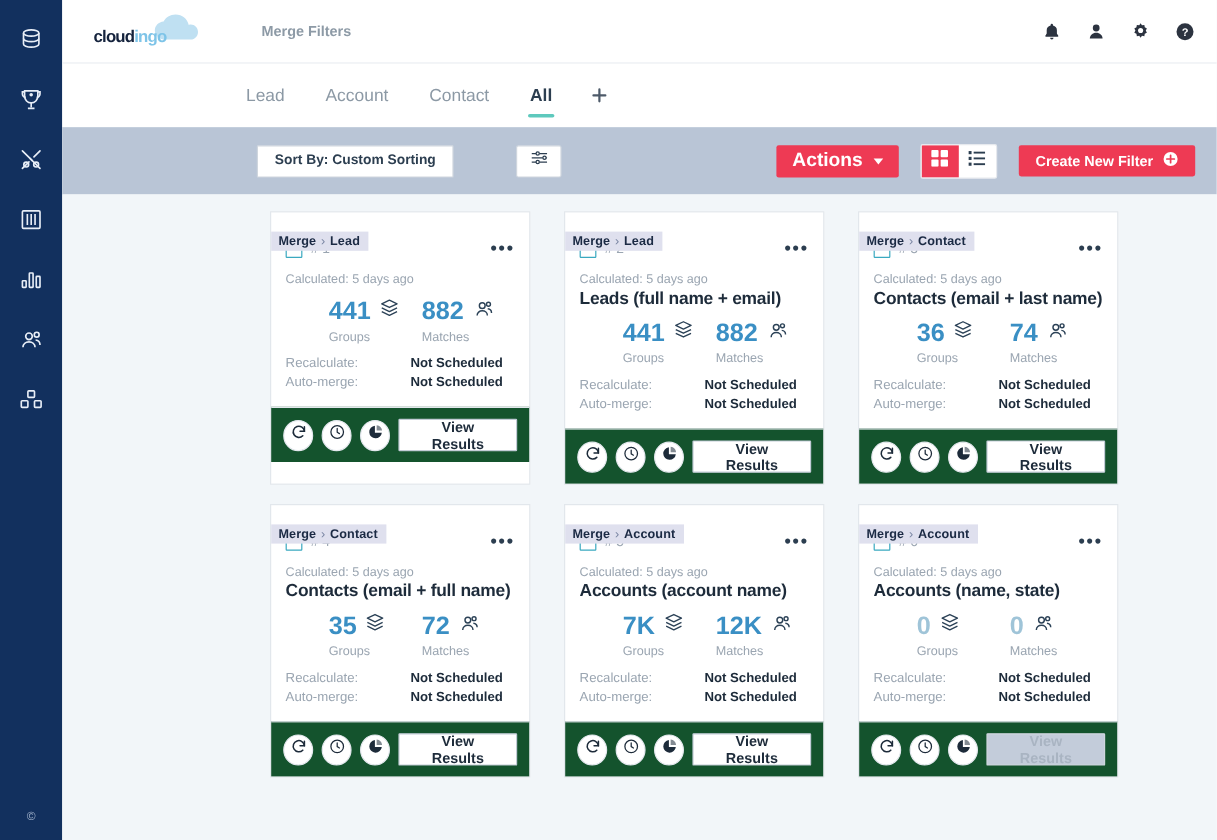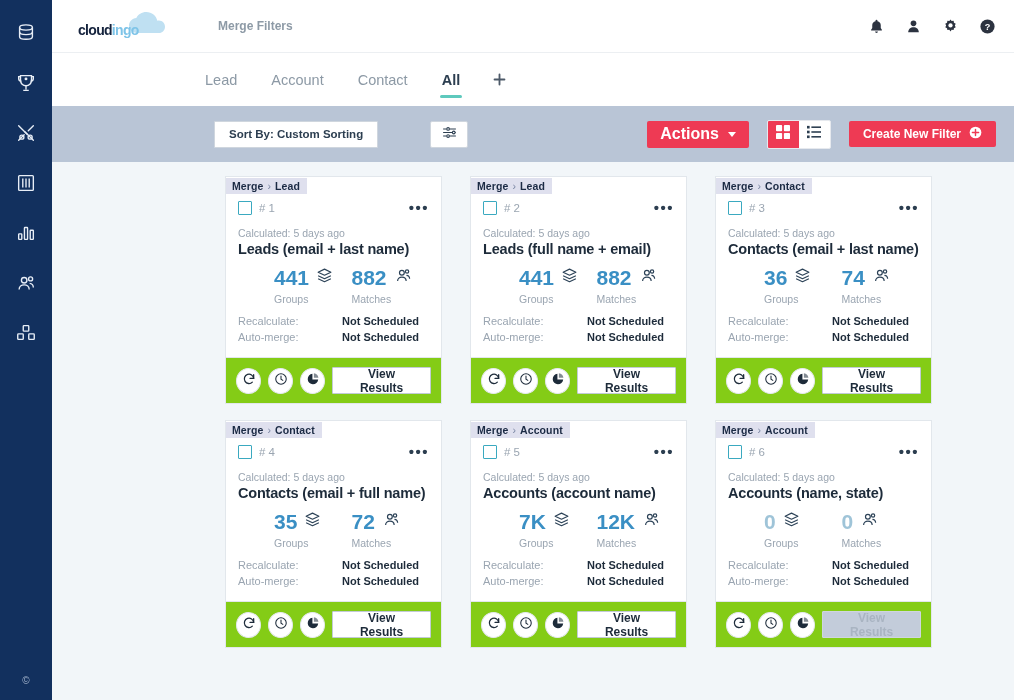--- a/index.html
+++ b/index.html
@@ -129,21 +129,21 @@
   }
 
   
   .card {
     width: 217px; background: #ffffff;
     border: 1px solid #e2e7ec;
     display: flex; flex-direction: column;
     position: relative;
   }
   .card-badge {
-    position: absolute; top: 1px; left: 0;
+    position: absolute; top: 16px; left: 0;
     background: #dfe0ee; color: #1b2a44;
     font-size: 10.5px; font-weight: bold;
     padding: 2px 7px 2px 6px; letter-spacing: 0.1px;
     display: flex; gap: 4px;
   }
   .card-badge .sep { color: #7a86a3; font-weight: normal; }
   .card-body { padding: 22px 12px 10px 12px; }
   .card-row1 { display: flex; align-items: center; height: 18px; }
   .card-num { font-size: 11.5px; color: #9aa5b1; margin-left: 7px; }
   .dots { margin-left: auto; letter-spacing: 1.5px; color: #2c3e50;
@@ -158,21 +158,21 @@
   .stat { width: 50%; }
   .stat-top { display: flex; align-items: center; gap: 7px; height: 26px; }
   .stat-val { font-size: 21px; font-weight: bold; color: #3a8fc4; line-height: 1; }
   .stat-val.muted { color: #9fc4d8; }
   .stat-lbl { font-size: 10.5px; color: #9aa5b1; margin-top: 3px; }
   .meta { margin-top: 10px; }
   .meta-row { display: flex; align-items: baseline; margin-bottom: 4px; }
   .meta-k { font-size: 11px; color: #9aa5b1; width: 104px; }
   .meta-v { font-size: 11px; font-weight: bold; color: #1d2b3a; }
   .card-foot {
-    background: #84cc16; height: 46px; display: flex; align-items: center;
+    background: #14532d; height: 46px; display: flex; align-items: center;
     padding: 0 10px; gap: 7px; border-top: 1px solid #e2e7ec;
   }
   .circ {
     width: 26px; height: 26px; border-radius: 50%; background: #fff;
     border: 1px solid #e4e8ee; display: flex; align-items: center;
     justify-content: center; cursor: pointer;
   }
   .view-btn {
     margin-left: auto; background: #fff; border: 1px solid #c2cbd6;
     height: 27px; padding: 0 13px; font-size: 12px; font-weight: bold;
@@ -353,21 +353,20 @@
               <span class="sep">›</span>
               <span>Lead</span>
             </div>
             <div class="card-body">
               <div class="card-row1">
                 <div class="chk-box teal"></div>
                 <div class="card-num"># 1</div>
                 <div class="dots">•••</div>
               </div>
               <div class="calc">Calculated: 5 days ago</div>
-              <div class="card-title">Leads (email + last name)</div>
               <div class="stats">
                 <div class="stat">
                   <div class="stat-top">
                     <span class="stat-val">441</span>
                     <span><svg width="17" height="17" viewBox="0 0 24 24" fill="none" stroke="#2c4257" stroke-width="1.6" stroke-linejoin="round">
                         <path d="M12 3l9 4.3-9 4.3-9-4.3z"></path>
                         <path d="M3 12.2l9 4.3 9-4.3"></path>
                         <path d="M3 16.6l9 4.3 9-4.3"></path>
                       </svg></span>
                   </div>

